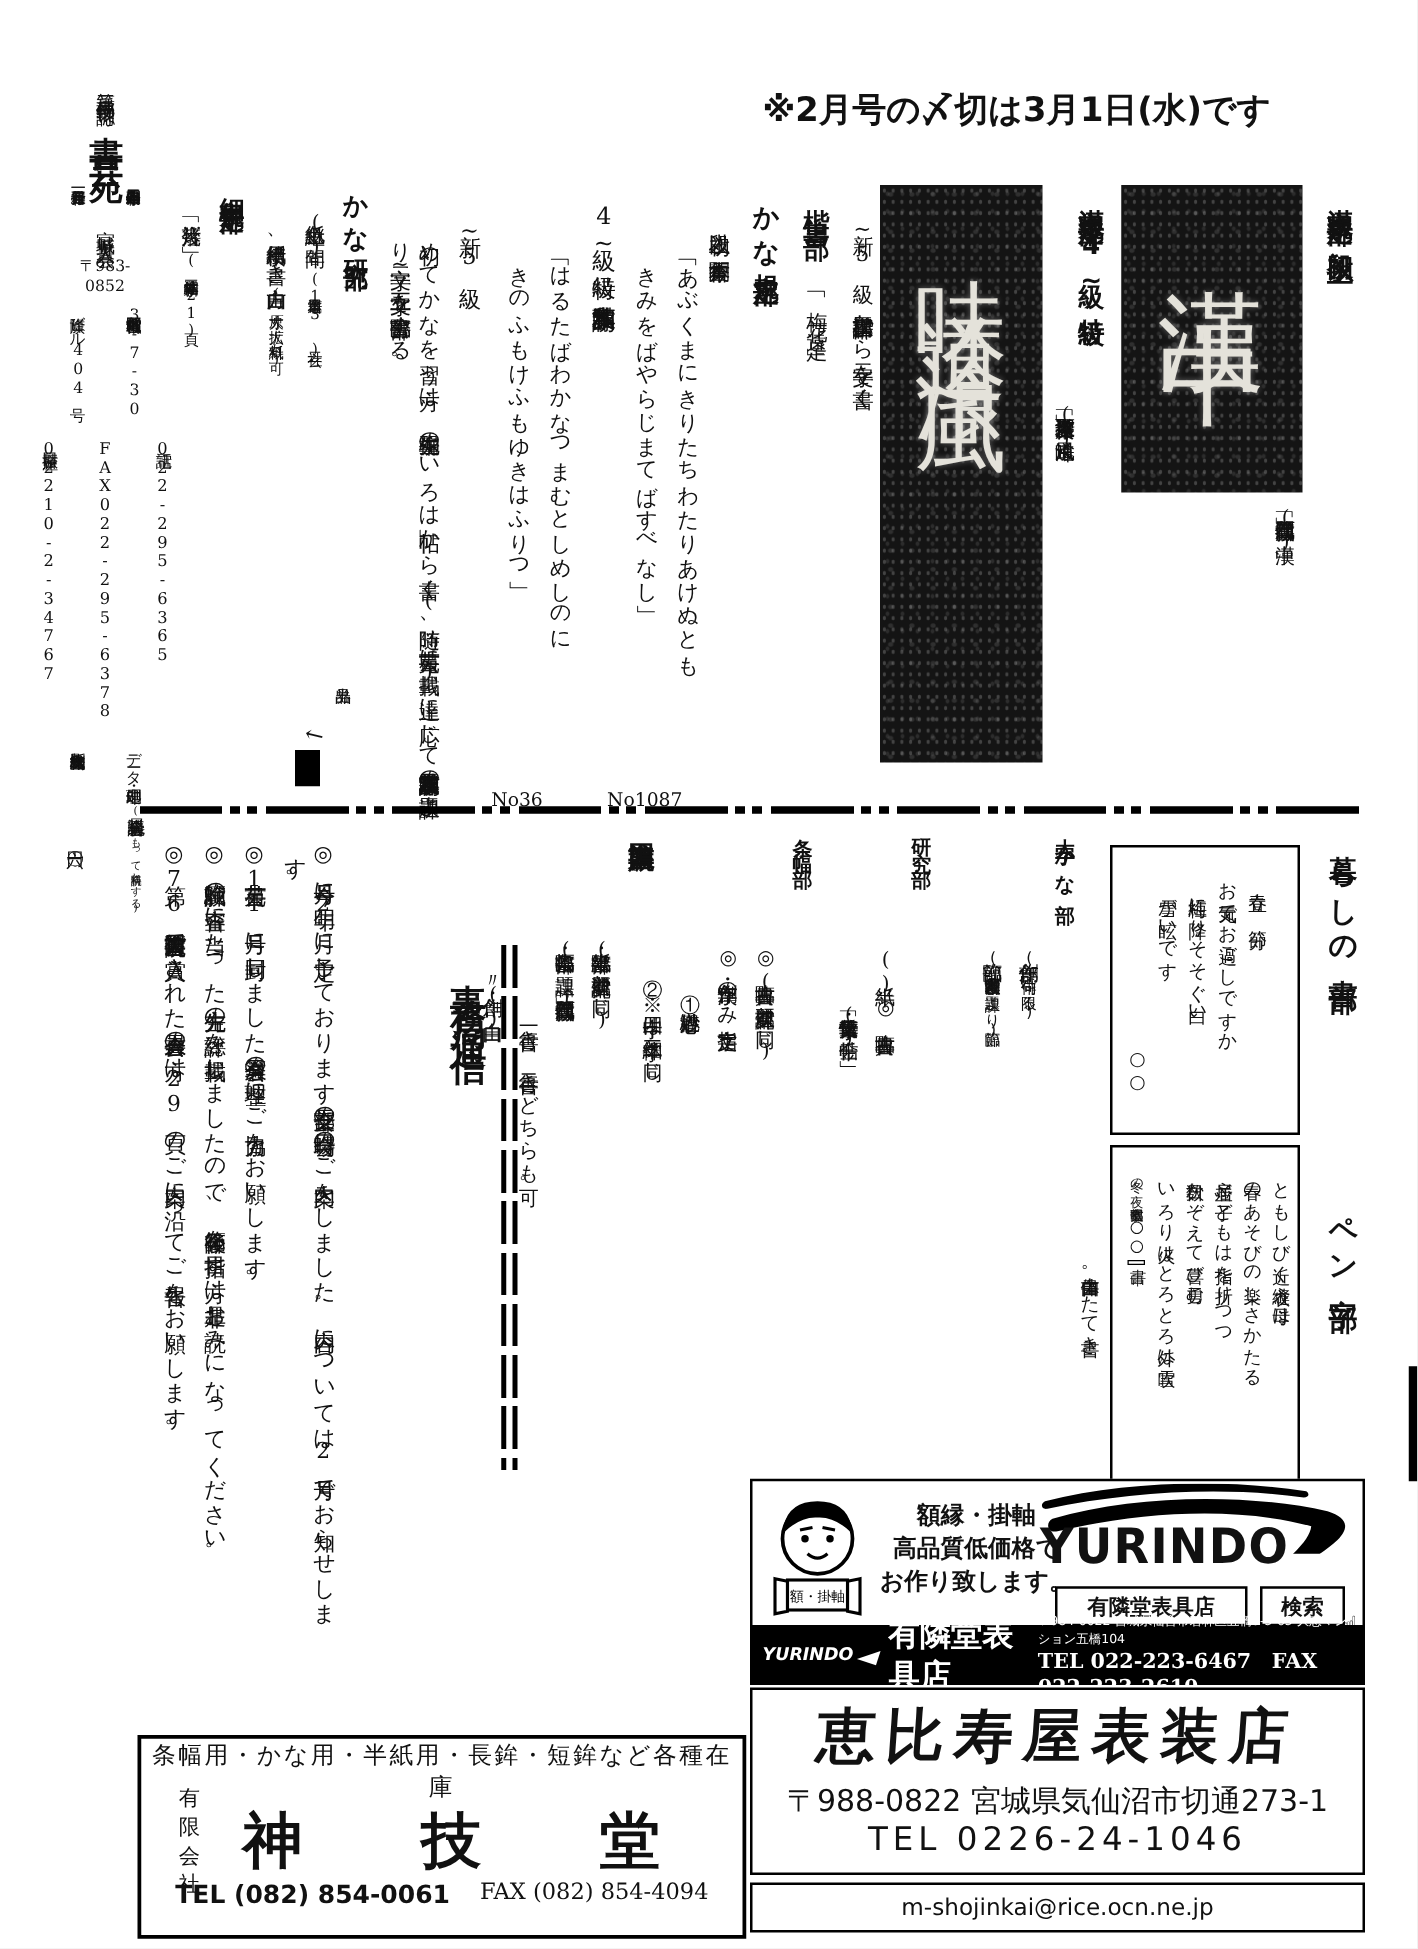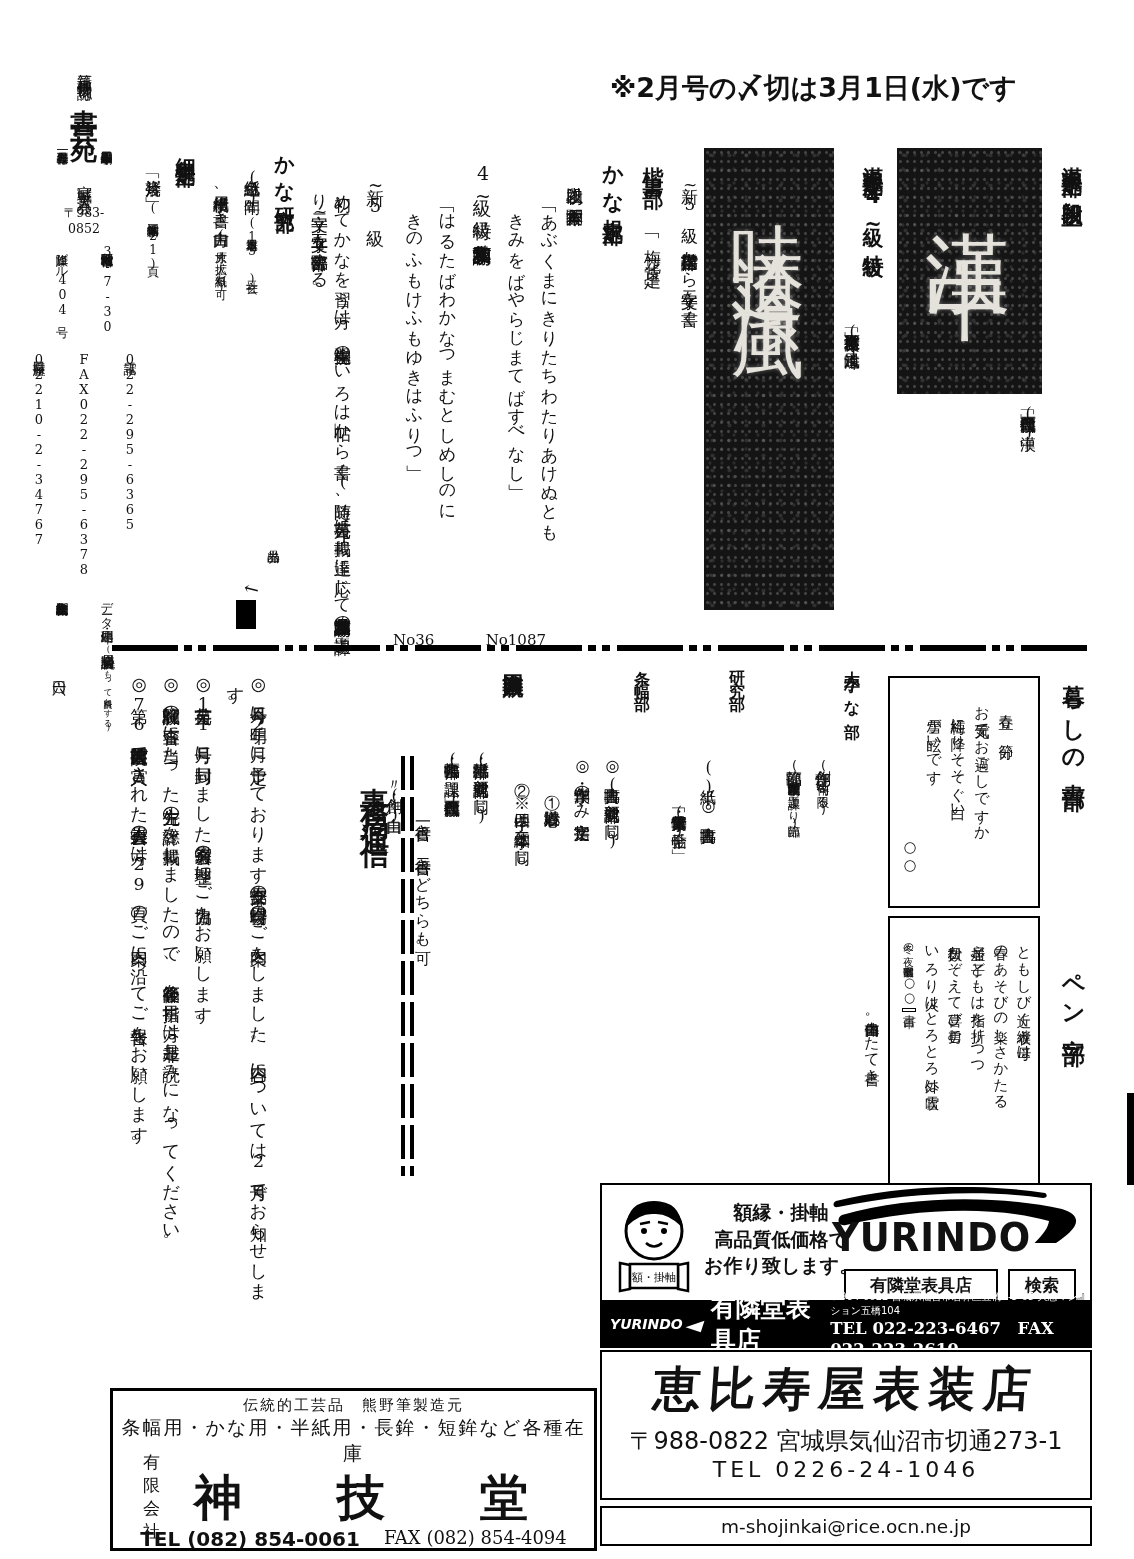--- a/index.html
+++ b/index.html
@@ -126,21 +126,21 @@
   .bar-logo{font-size:14px;font-style:italic;font-weight:800;font-family:"DejaVu Sans","Liberation Sans",sans-serif;margin-right:4px;}
   .bar-swoosh{width:0;height:0;border-left:16px solid transparent;border-bottom:12px solid #fff;margin-right:8px;transform:rotate(18deg);}
   .bar-name{font-size:25px;font-weight:700;font-family:"DejaVu Sans","Liberation Sans",sans-serif;margin-right:14px;}
   .bar-info{margin-left:auto;text-align:left;}
   .bar-addr{font-size:10px;font-family:"DejaVu Sans","Liberation Sans",sans-serif;}
   .bar-tel{font-size:16.5px;font-weight:700;}
 
   .ad-ebisuya{left:600px;top:1350px;width:492px;height:150px;text-align:center;}
   .eb-name{font-size:47px;font-weight:900;letter-spacing:8px;margin-top:6px;transform:skewX(-4deg);}
   .eb-addr{font-size:24px;font-family:"DejaVu Sans","Liberation Sans",sans-serif;margin-top:4px;}
-  .eb-tel{font-size:22px;font-family:"DejaVu Sans","Liberation Sans",sans-serif;letter-spacing:4px;}
+  .eb-tel{font-size:26px;font-family:"DejaVu Sans","Liberation Sans",sans-serif;letter-spacing:4px;}
 
   .ad-email{left:600px;top:1506px;width:492px;height:40px;display:flex;align-items:center;justify-content:center;
             font-size:18.5px;font-family:"DejaVu Sans","Liberation Sans",sans-serif;gap:10px;}
 
   .ad-shingido{left:110px;top:1388px;width:487px;height:163px;border-width:3px;text-align:center;}
   .sh-l1{font-size:15px;font-family:"DejaVu Sans","Liberation Sans",sans-serif;margin-top:5px;letter-spacing:2px;}
   .sh-l2{font-size:19px;letter-spacing:2px;}
   .sh-row{display:flex;align-items:center;justify-content:flex-start;height:60px;padding-left:30px;}
   .sh-co{font-size:17px;letter-spacing:4px;font-family:"DejaVu Sans","Liberation Sans",sans-serif;margin-right:30px;}
   .sh-name{font-size:48px;font-weight:900;letter-spacing:95px;white-space:nowrap;line-height:1;}
@@ -386,21 +386,20 @@
     <div class="eb-name">恵比寿屋表装店</div>
     <div class="eb-addr">〒988-0822 宮城県気仙沼市切通273-1</div>
     <div class="eb-tel">TEL 0226-24-1046</div>
   </div>
 
   <div class="ad ad-email">
     <span>m-shojinkai@rice.ocn.ne.jp</span>
   </div>
 
   <div class="ad ad-shingido">
-    <div class="sh-l1">伝統的工芸品　熊野筆製造元</div>
     <div class="sh-l2">条幅用・かな用・半紙用・長鉾・短鉾など各種在庫</div>
     <div class="sh-row">
       <span class="sh-co">有限会社</span>
       <span class="sh-name">神技堂</span>
     </div>
     <div class="sh-telrow">
       <span class="sh-tel">TEL (082) 854-0061</span>
       <span>FAX (082) 854-4094</span>
     </div>
   </div>

